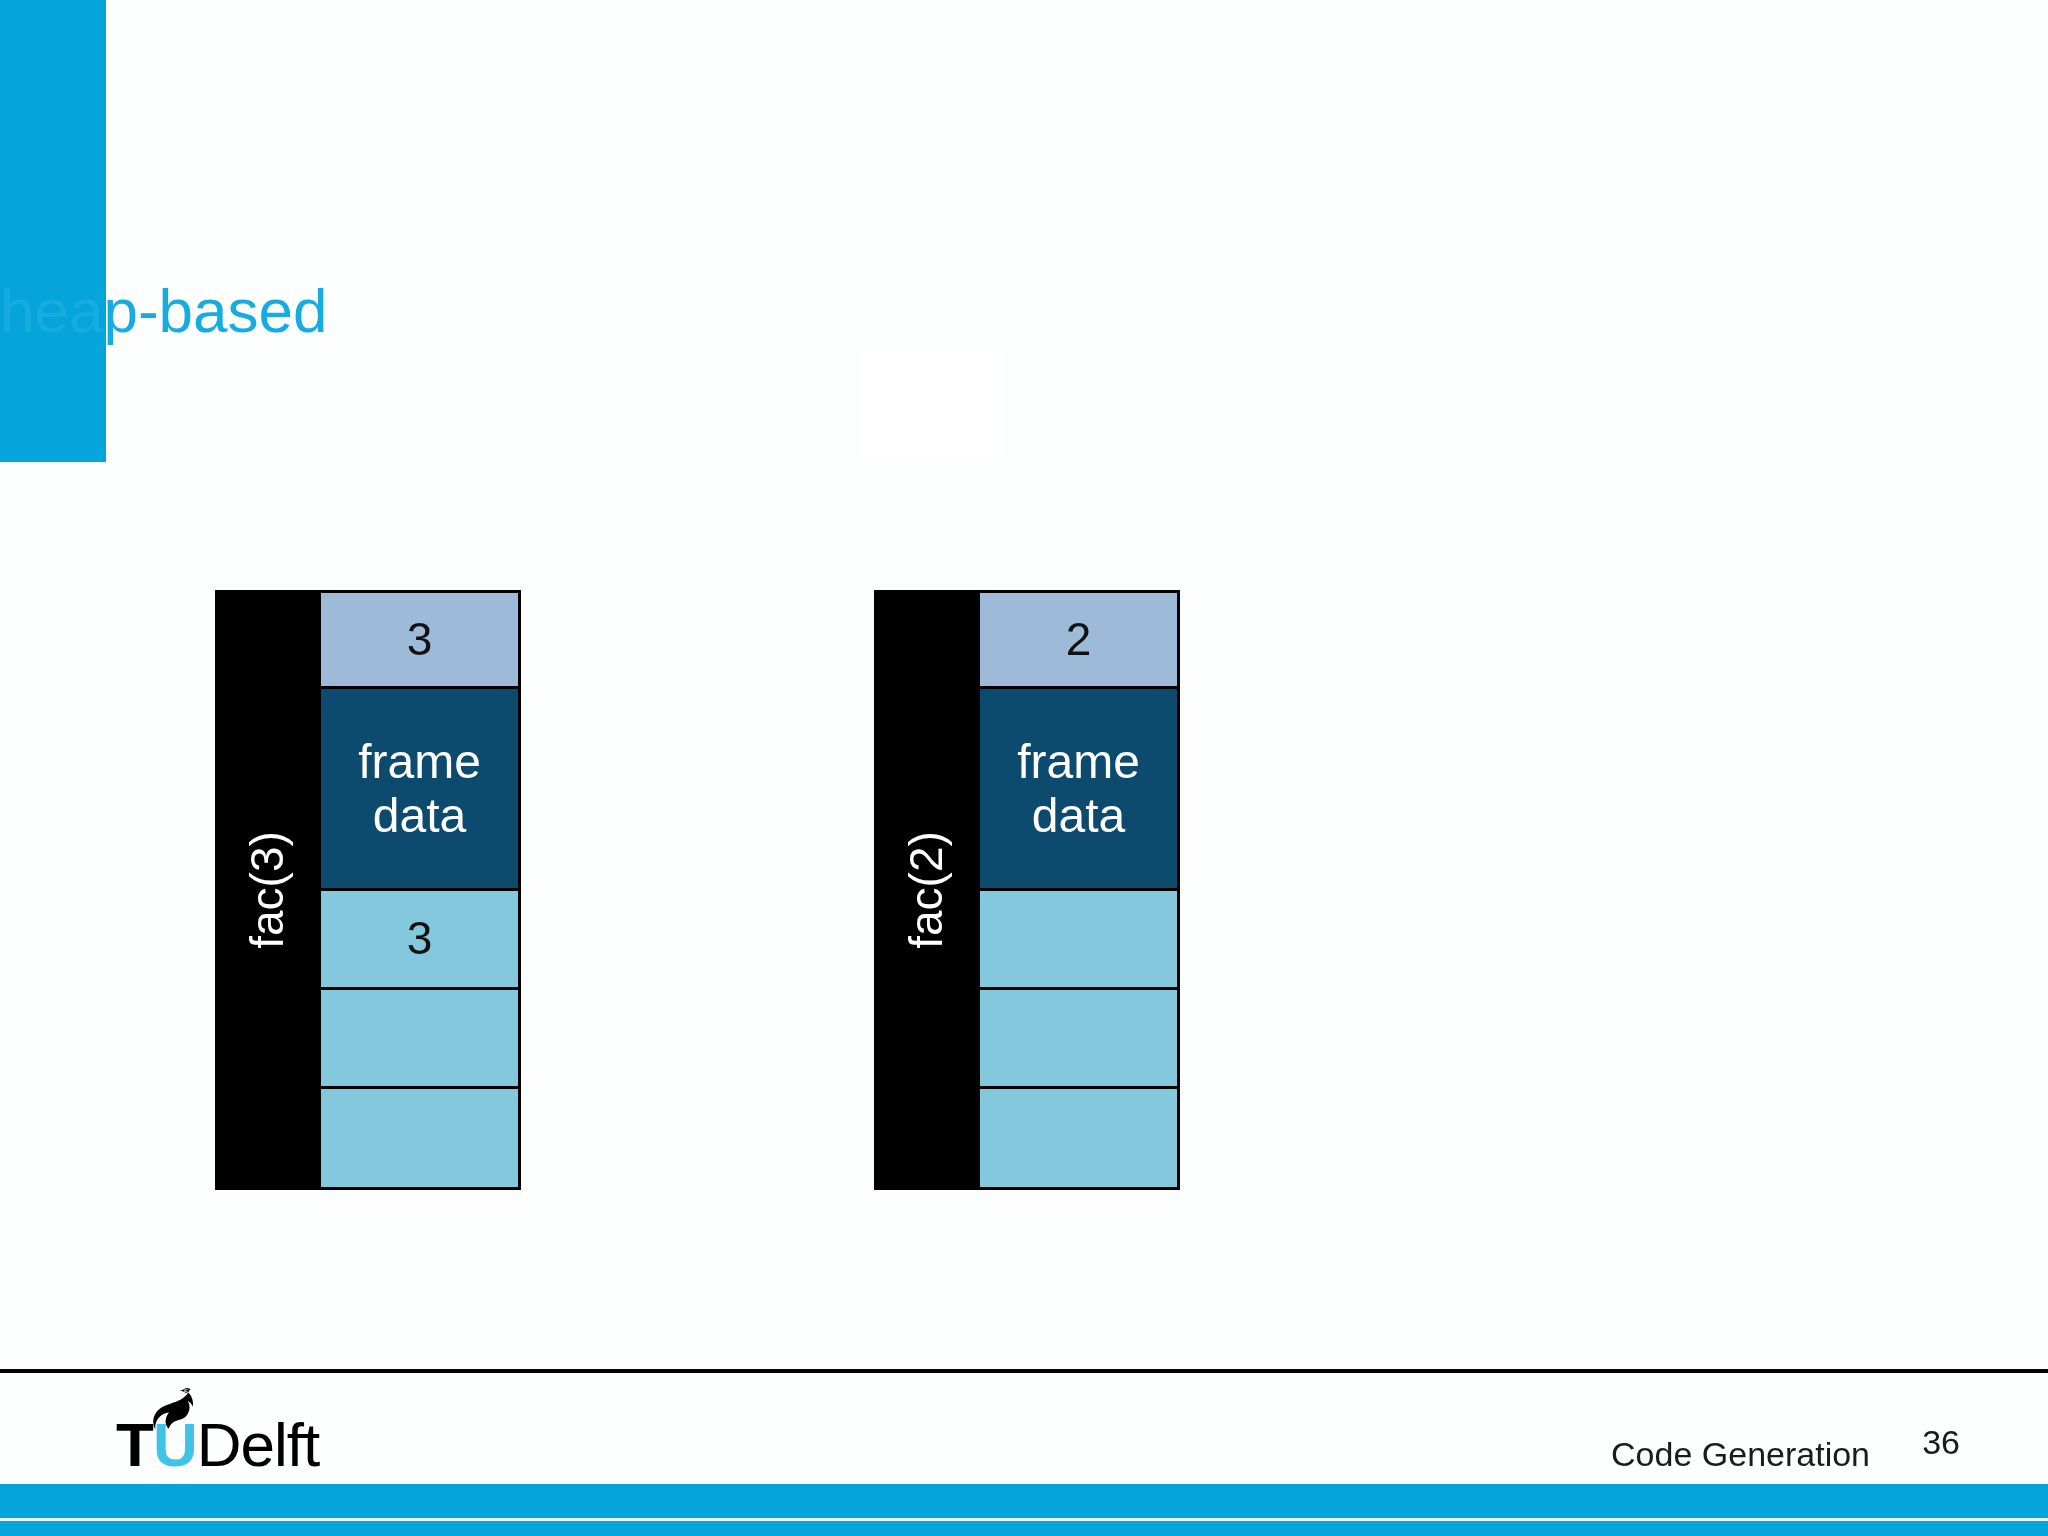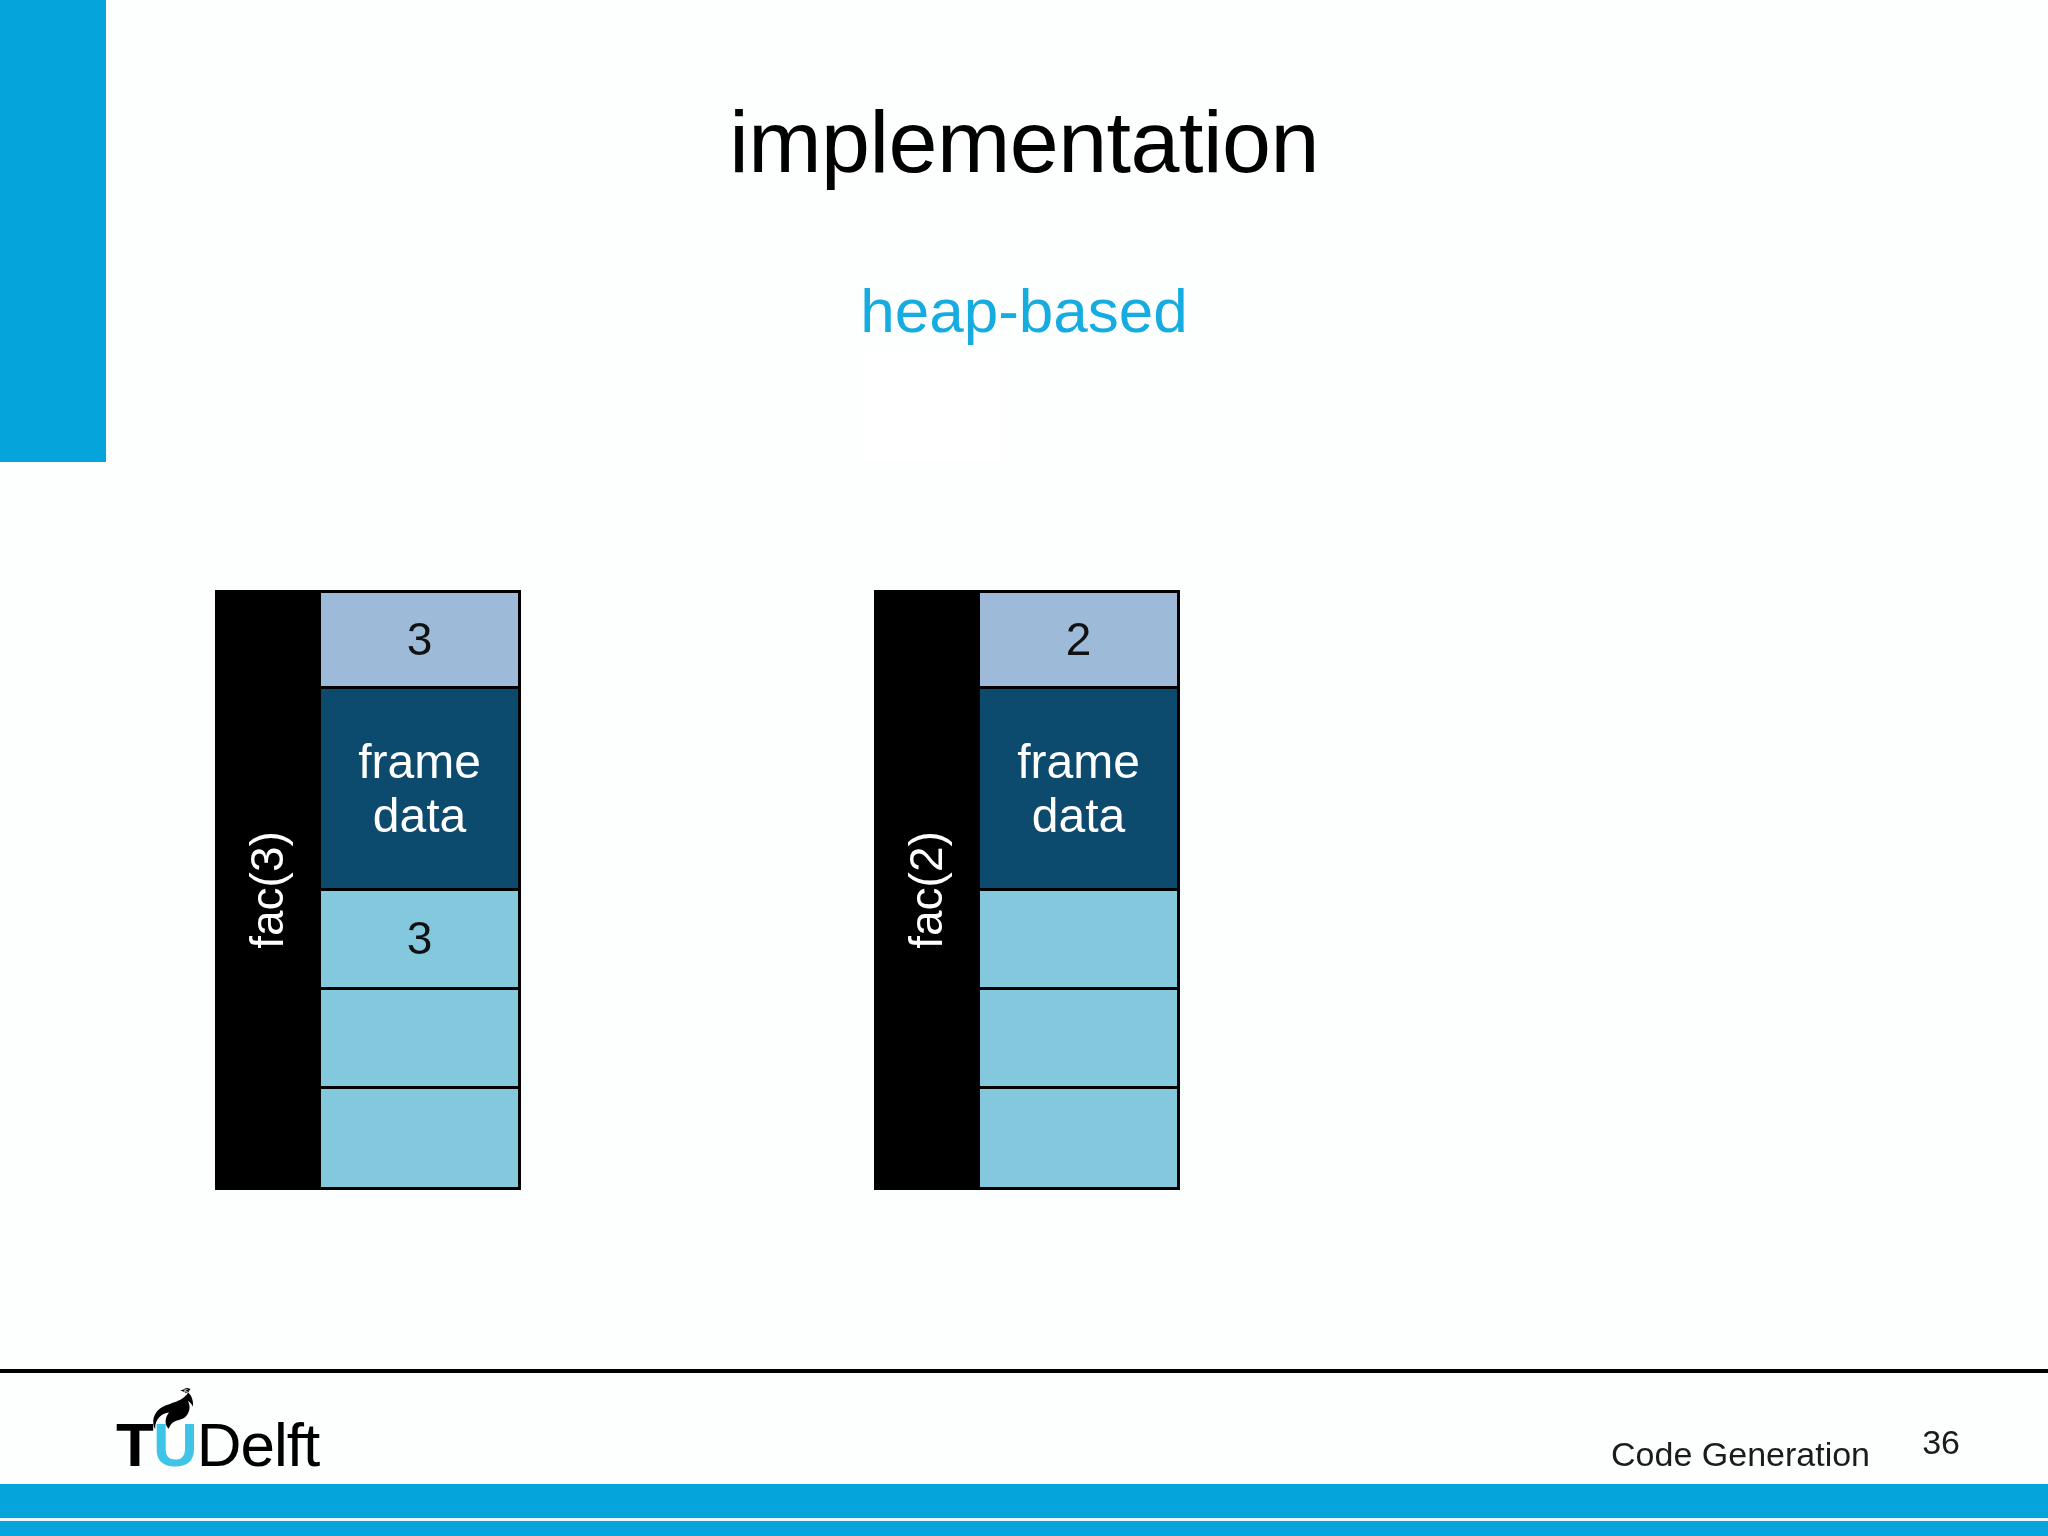--- a/index.html
+++ b/index.html
@@ -40,21 +40,21 @@
     line-height: 1.05;
     font-weight: 400;
     color: #010101;
     letter-spacing: -0.5px;
   }
   .subtitle {
     position: absolute;
     left: 0;
     top: 278px;
     width: 2048px;
-    text-align: center;
+    text-align: left;
     font-size: 62px;
     line-height: 1.05;
     font-weight: 400;
     color: #16ace0;
   }
   
   .subtitle-panel {
     position: absolute;
     left: 862px;
     top: 352px;
@@ -202,21 +202,20 @@
     white-space: nowrap;
   }
 </style>
 </head>
 <body>
 
 <div class="slide">
 
   <div class="accent-block"></div>
 
-  <div class="title">implementation</div>
 
   <div class="subtitle-panel"></div>
   <div class="subtitle">heap-based</div>
 
   <div class="frame-block" id="frame-block-left">
     <div class="frame-label-col">
       <span class="frame-label">fac(3)</span>
     </div>
     <div class="frame-cells">
       <div class="cell cell-arg">3</div>

